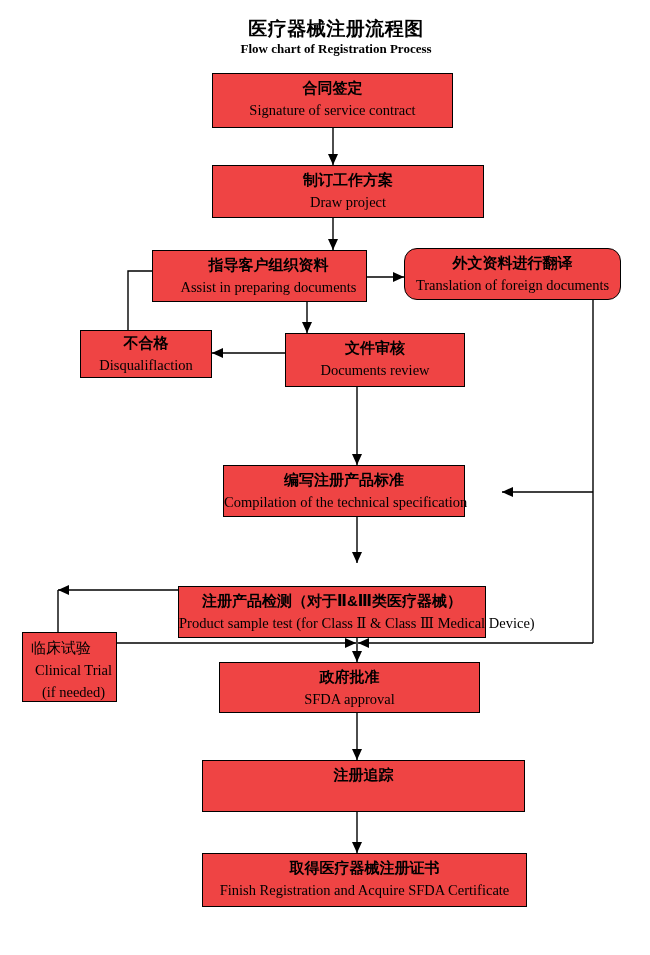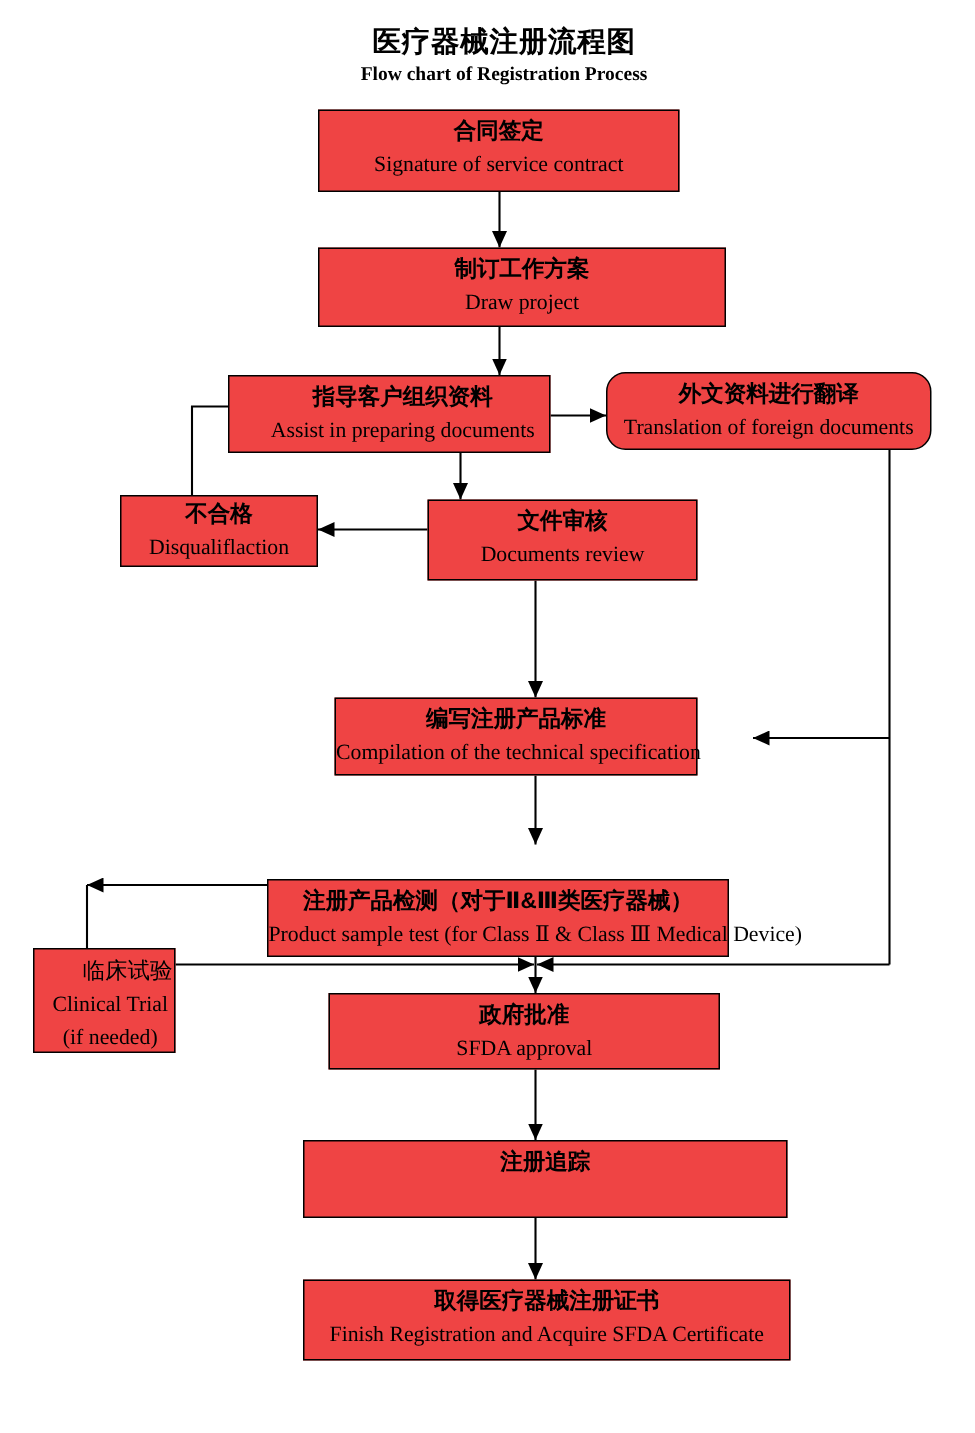--- a/index.html
+++ b/index.html
@@ -74,21 +74,20 @@
   #n-approval       { left: 219px; top: 662px; width: 261px; height: 51px; }
   #n-tracing        { left: 202px; top: 760px; width: 323px; height: 52px; }
   #n-certificate    { left: 202px; top: 853px; width: 325px; height: 54px; }
 
   #n-disqualified .zh { padding-top: 0px; }
   #n-clinical .zh {
     font-weight: normal;
     text-align: left;
     padding: 4px 0 0 8px;
     line-height: 22px;
-    margin-left: 24px;
   }
   #n-clinical .en {
     text-align: center;
     padding-left: 8px;
     line-height: 22px;
   }
 </style>
 </head>
 <body>
 

